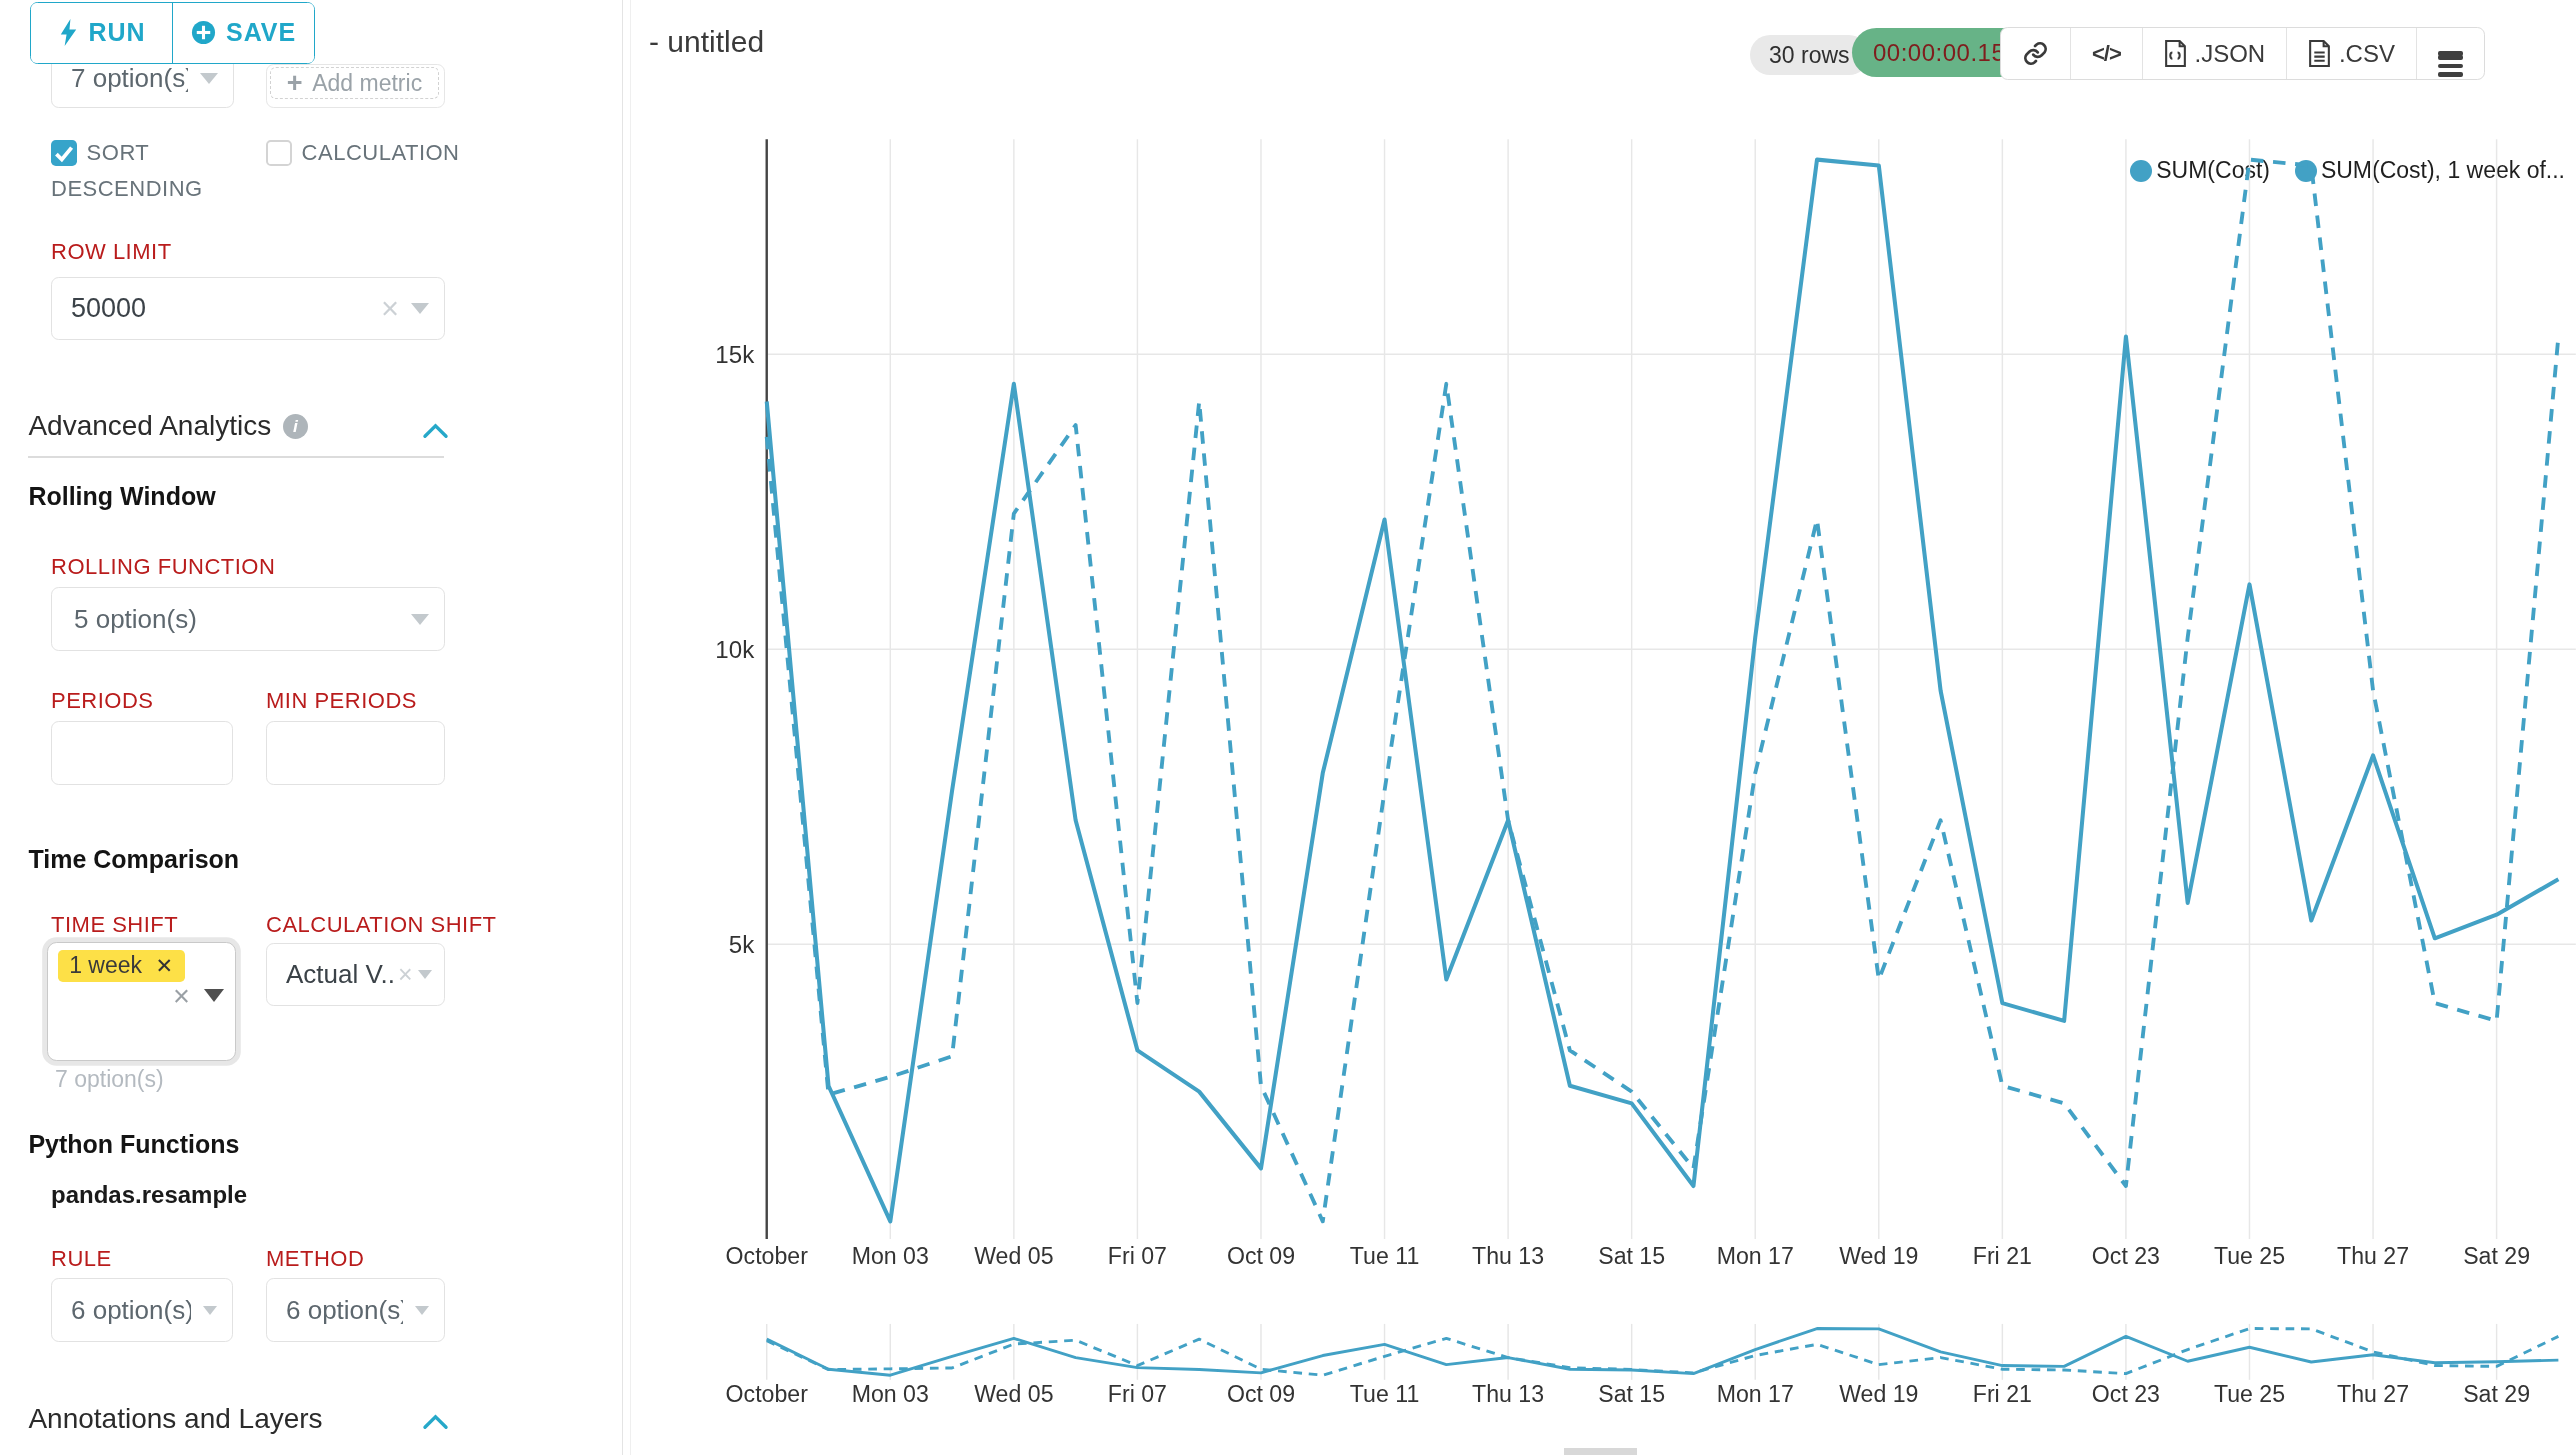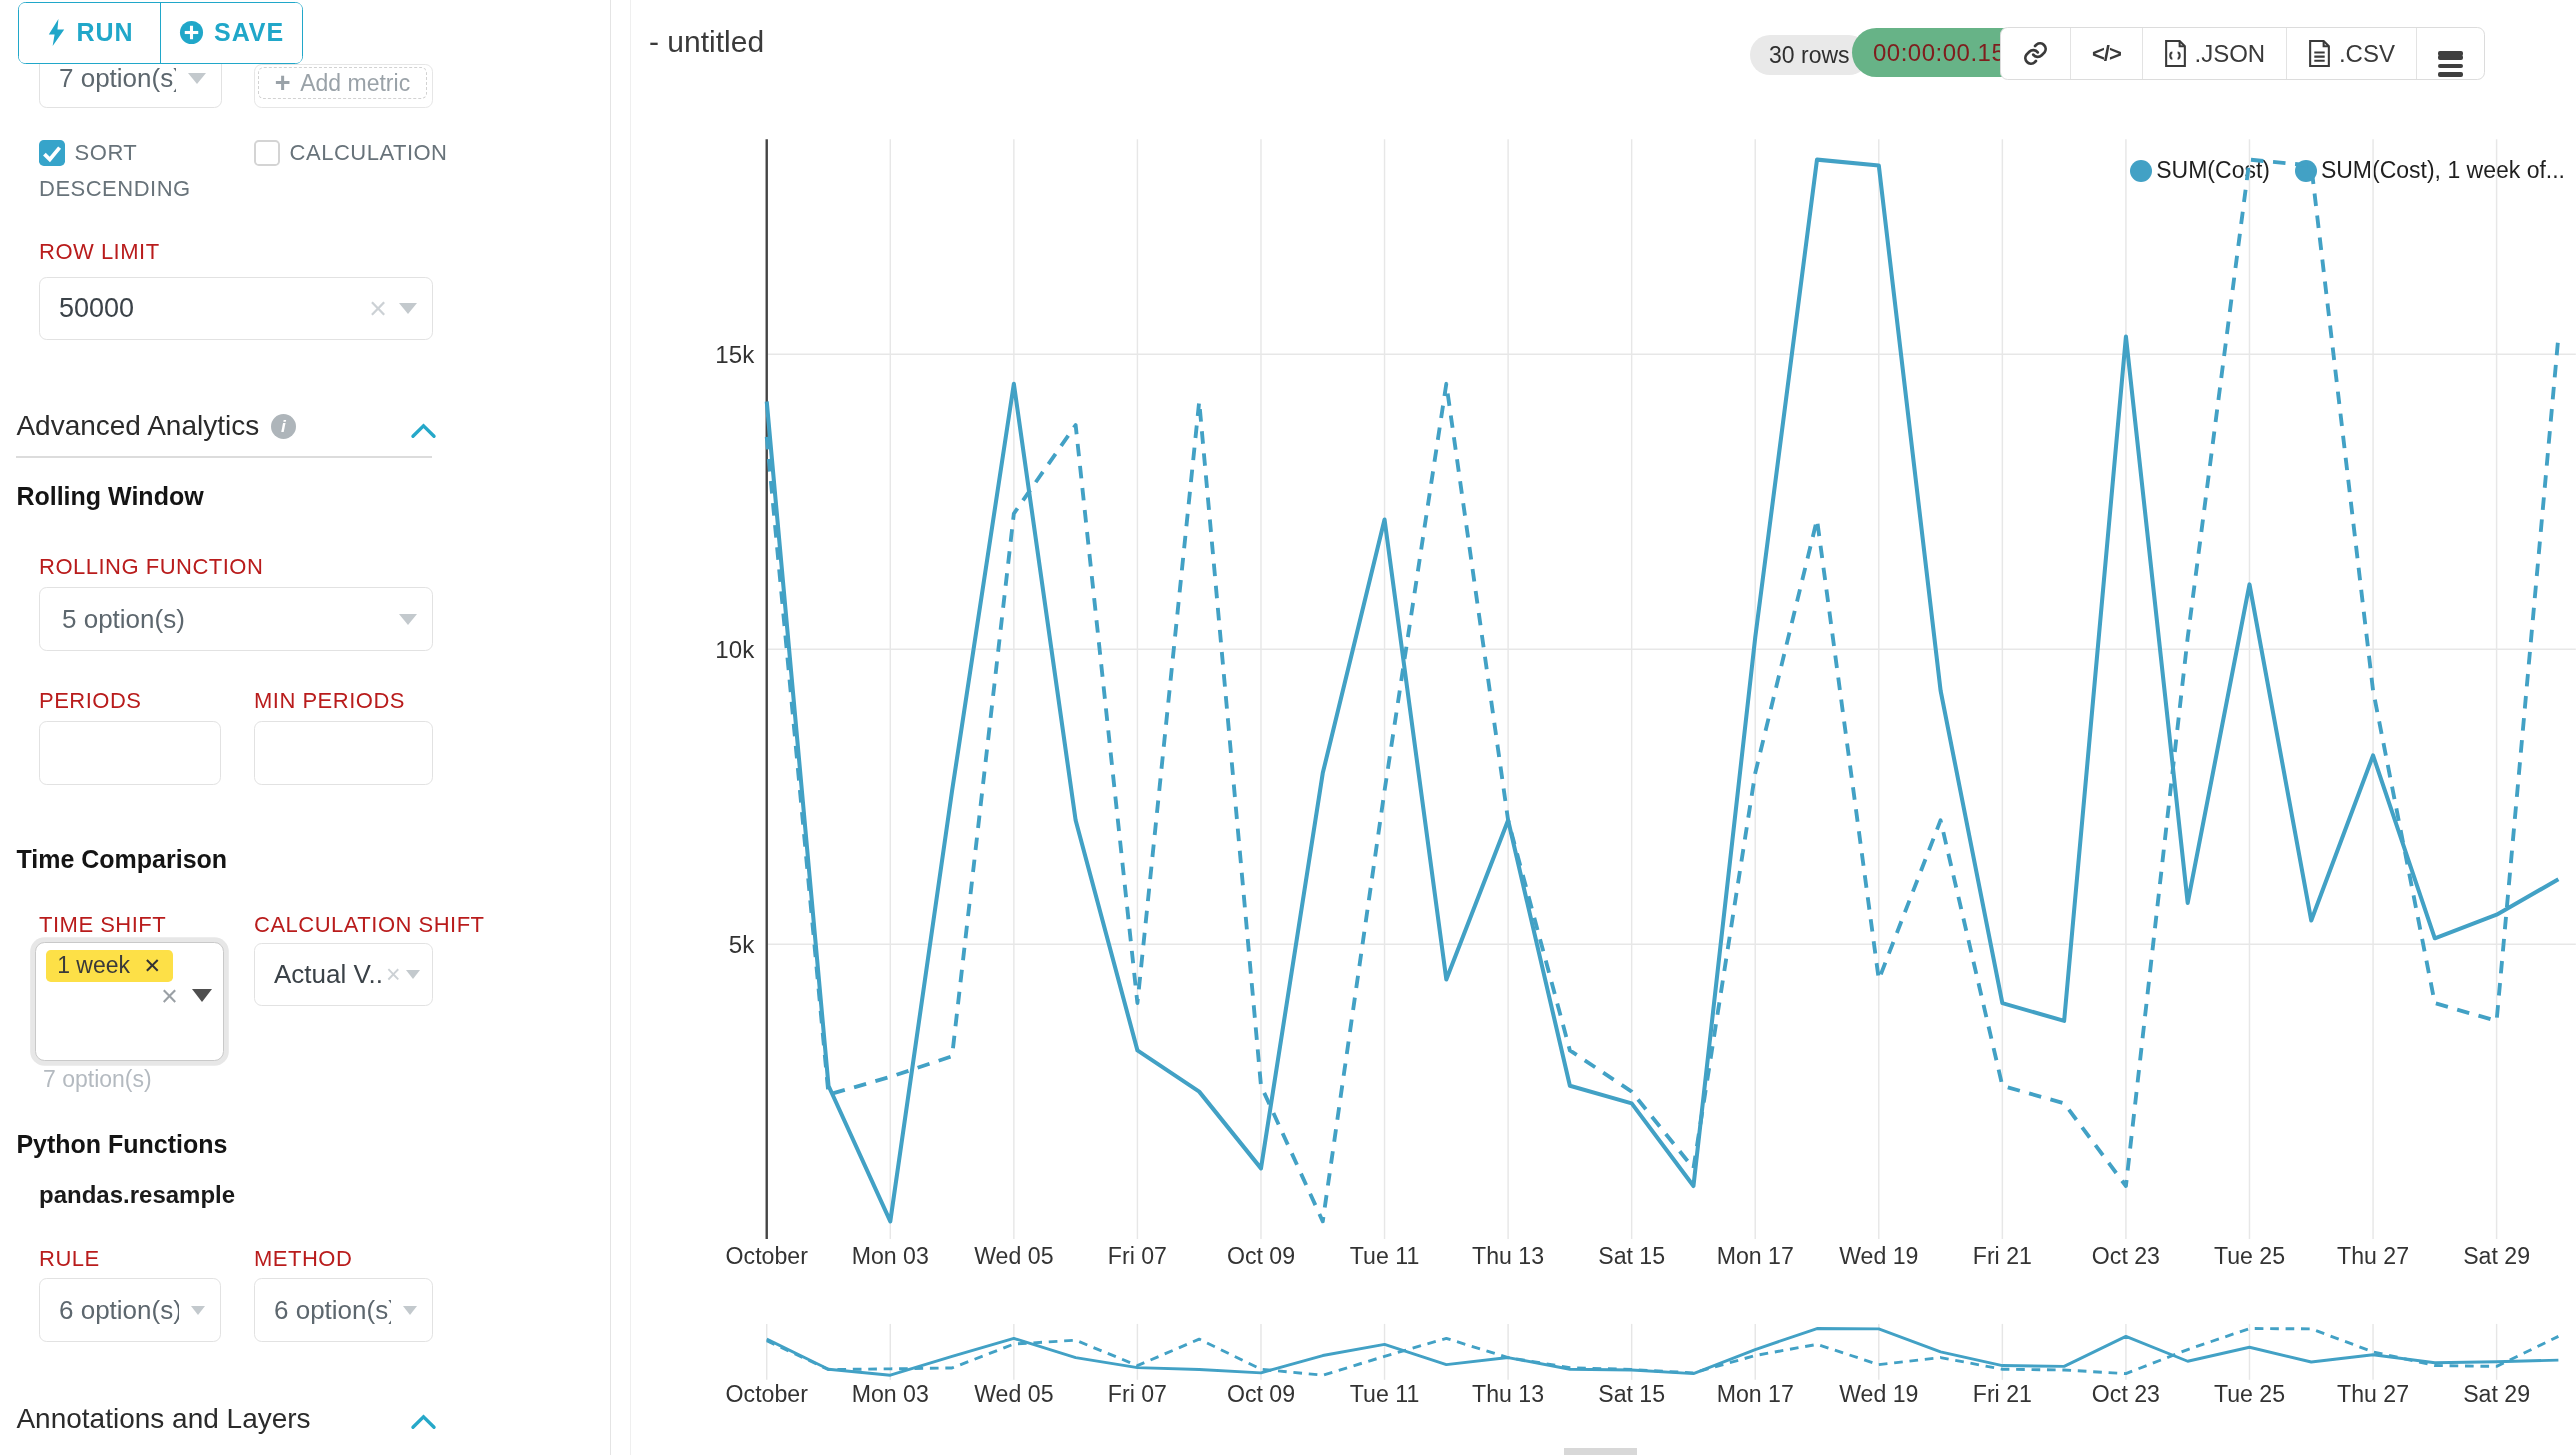--- a/index.html
+++ b/index.html
@@ -1,20 +1,20 @@
 <!DOCTYPE html>
 <html><head>
 <meta charset="utf-8">
 <style>
   * { margin:0; padding:0; box-sizing:border-box; }
   html,body { width:2576px; height:1456px; background:#fff; overflow:hidden;
     font-family:"Liberation Sans","DejaVu Sans",sans-serif; }
   .abs { position:absolute; }
   
-  #sidebar { position:absolute; left:0; top:0; width:611px; height:1456px; background:#fff; border-right:1.9px solid #e4e4e4; }
+  #sidebar { position:absolute; left:12px; top:0; width:611px; height:1456px; background:#fff; border-right:1.9px solid #e4e4e4; }
   #main-divider { position:absolute; left:630px; top:0; width:1px; height:1456px; background:#efefef; }
   .btn-group { position:absolute; left:18.3px; top:1.9px; width:285px; height:62px; display:flex; border:1.9px solid #20a7c9; border-radius:7.7px; background:#fff; z-index:5; }
   .btn-half { flex:1; display:flex; align-items:center; justify-content:center; gap:9.6px; color:#20a7c9; font-size:25px; font-weight:700; letter-spacing:1px; cursor:pointer; background:#fff; border:none; border-radius:5.8px; }
   .btn-half + .btn-half { border-left:1.9px solid #20a7c9; border-radius:0 5.8px 5.8px 0; }
   .sel { position:absolute; background:#fff; border:1.9px solid #e2e2e2; border-radius:7.7px; display:flex; align-items:center; padding:0 15.4px 0 19px; }
   .sel .val { font-size:26px; color:#5d676e; flex:1; white-space:nowrap; overflow:hidden; }
   .sel .val.dark { color:#3b4248; }
   .caret { width:0; height:0; border-left:9.6px solid transparent; border-right:9.6px solid transparent; border-top:11.6px solid #c3c9cd; margin-left:11.6px; }
   .clear-x { font-size:31px; color:#ccd1d5; line-height:1; margin-left:9.6px; }
   .lbl { position:absolute; font-size:22px; color:#b91c1c; letter-spacing:0.5px; white-space:nowrap; }

